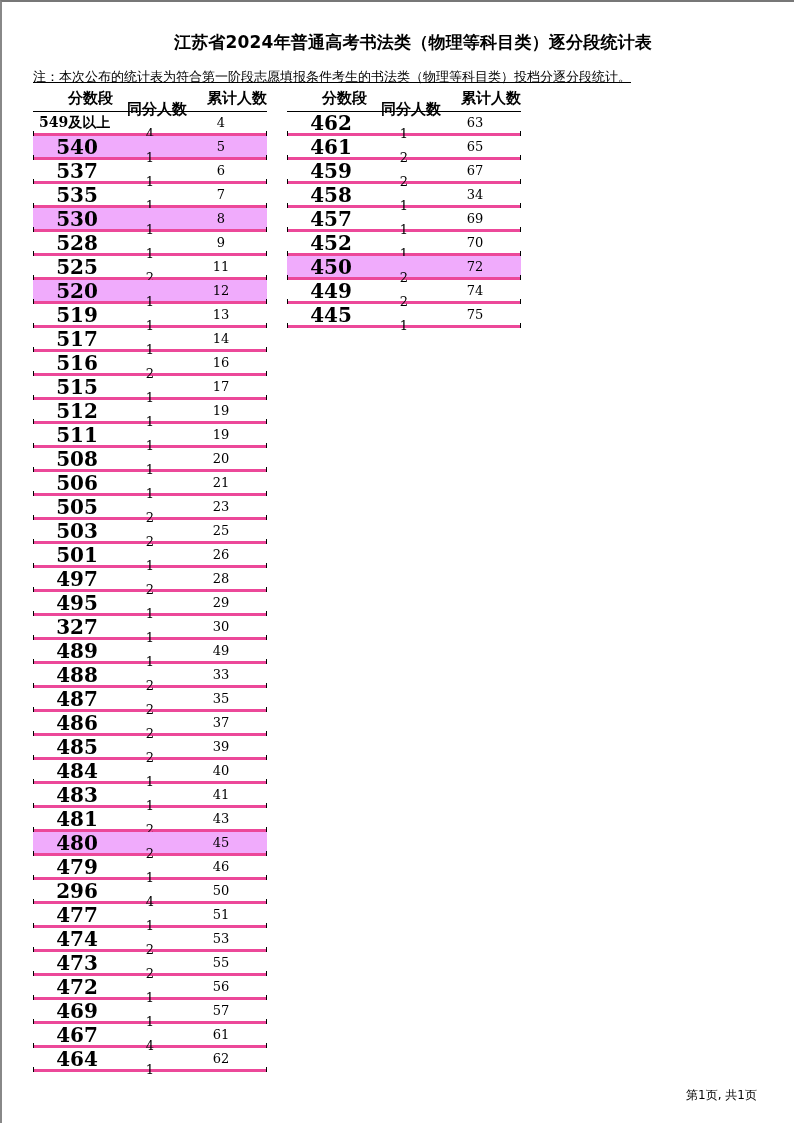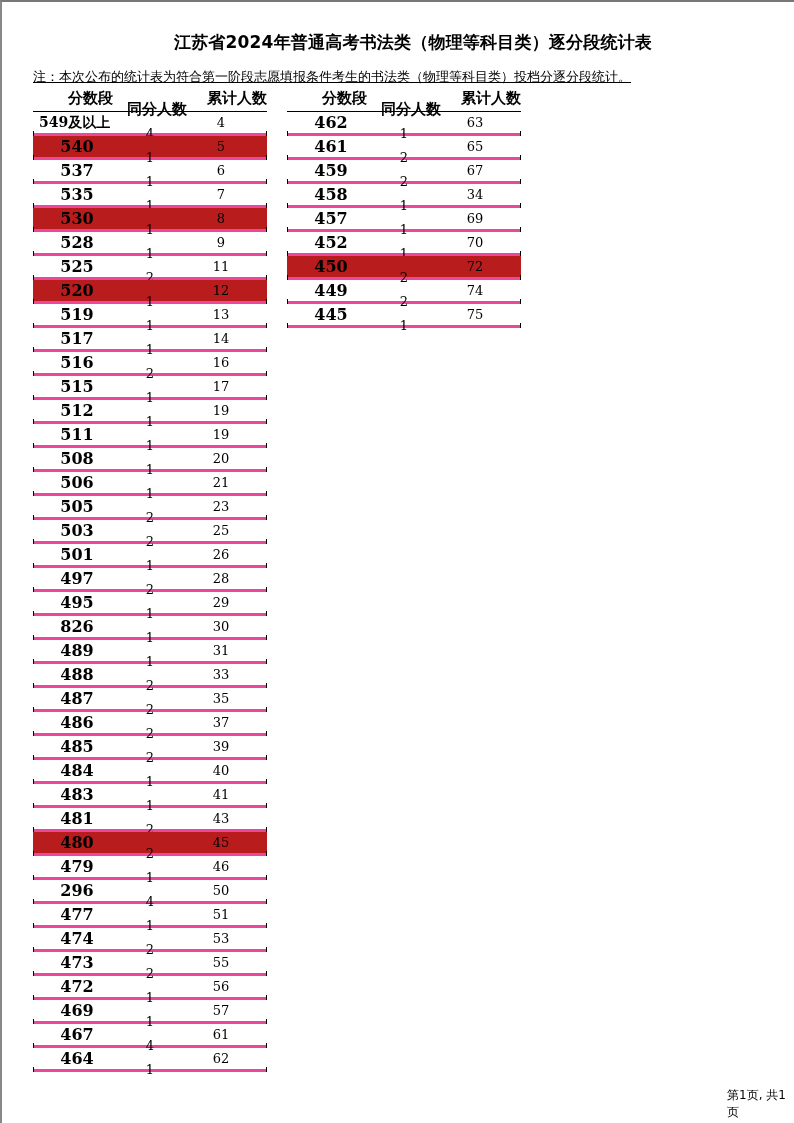--- a/index.html
+++ b/index.html
@@ -14,28 +14,28 @@
     font-size: 13px; text-decoration: underline; }
   .table { position: absolute; width: 234px; }
   .table.left { left: 33px; top: 86px; }
   .table.right { left: 287px; top: 86px; }
   .thead { height: 26px; display: flex; align-items: center; border-bottom: 1px solid #000;
     font-family: "DejaVu Sans", "Liberation Sans", sans-serif; font-weight: bold; font-size: 15px; }
   .thead span { display: block; text-align: right; }
   .c1 { width: 80px; } .c2 { width: 74px; margin-top: 22px; } .c3 { width: 80px; }
   .thead .c1 { padding-left: 6px; }
   .row { position: relative; height: 24px; display: flex; align-items: center; border-bottom: 3px solid #ec4899; }
-  .row.shaded { background: #b91c1c; }
+  .row.shaded { background: #f0abfc; }
   .row::before, .row::after { content: ""; position: absolute; bottom: -3px; width: 1px; height: 5px; background: #000; }
   .row::before { left: 0; } .row::after { right: 0; }
-  .row .c1 { font-weight: bold; font-size: 16px; text-align: center; padding-left: 8px; }
+  .row .c1 { font-weight: bold; font-size: 20px; text-align: center; padding-left: 8px; }
   .row .c1.wide { text-align: left; padding-left: 6px; font-size: 14px; }
   .row .c2, .row .c3 { text-align: center; font-size: 13px; }
   .row .c3 { padding-right: 12px; }
-  .footer { position: absolute; top: 1087px; left: 727px; font-family: "DejaVu Sans", "Liberation Sans", sans-serif; font-size: 12px; }
+  .footer { position: absolute; top: 1087px; left: 686px; font-family: "DejaVu Sans", "Liberation Sans", sans-serif; font-size: 12px; }
 </style>
 </head>
 <body>
 
 <div class="page-frame"></div>
 
 <h1 class="title">江苏省2024年普通高考书法类（物理等科目类）逐分段统计表</h1>
 <div class="note">注：本次公布的统计表为符合第一阶段志愿填报条件考生的书法类（物理等科目类）投档分逐分段统计。</div>
 
 <div class="table left">
@@ -144,28 +144,28 @@
         <span class="c1">497</span>
         <span class="c2">2</span>
         <span class="c3">28</span>
       </div>
       <div class="row">
         <span class="c1">495</span>
         <span class="c2">1</span>
         <span class="c3">29</span>
       </div>
       <div class="row">
-        <span class="c1">826</span>
+        <span class="c1">327</span>
         <span class="c2">1</span>
         <span class="c3">30</span>
       </div>
       <div class="row">
         <span class="c1">489</span>
         <span class="c2">1</span>
-        <span class="c3">31</span>
+        <span class="c3">49</span>
       </div>
       <div class="row">
         <span class="c1">488</span>
         <span class="c2">2</span>
         <span class="c3">33</span>
       </div>
       <div class="row">
         <span class="c1">487</span>
         <span class="c2">2</span>
         <span class="c3">35</span>

